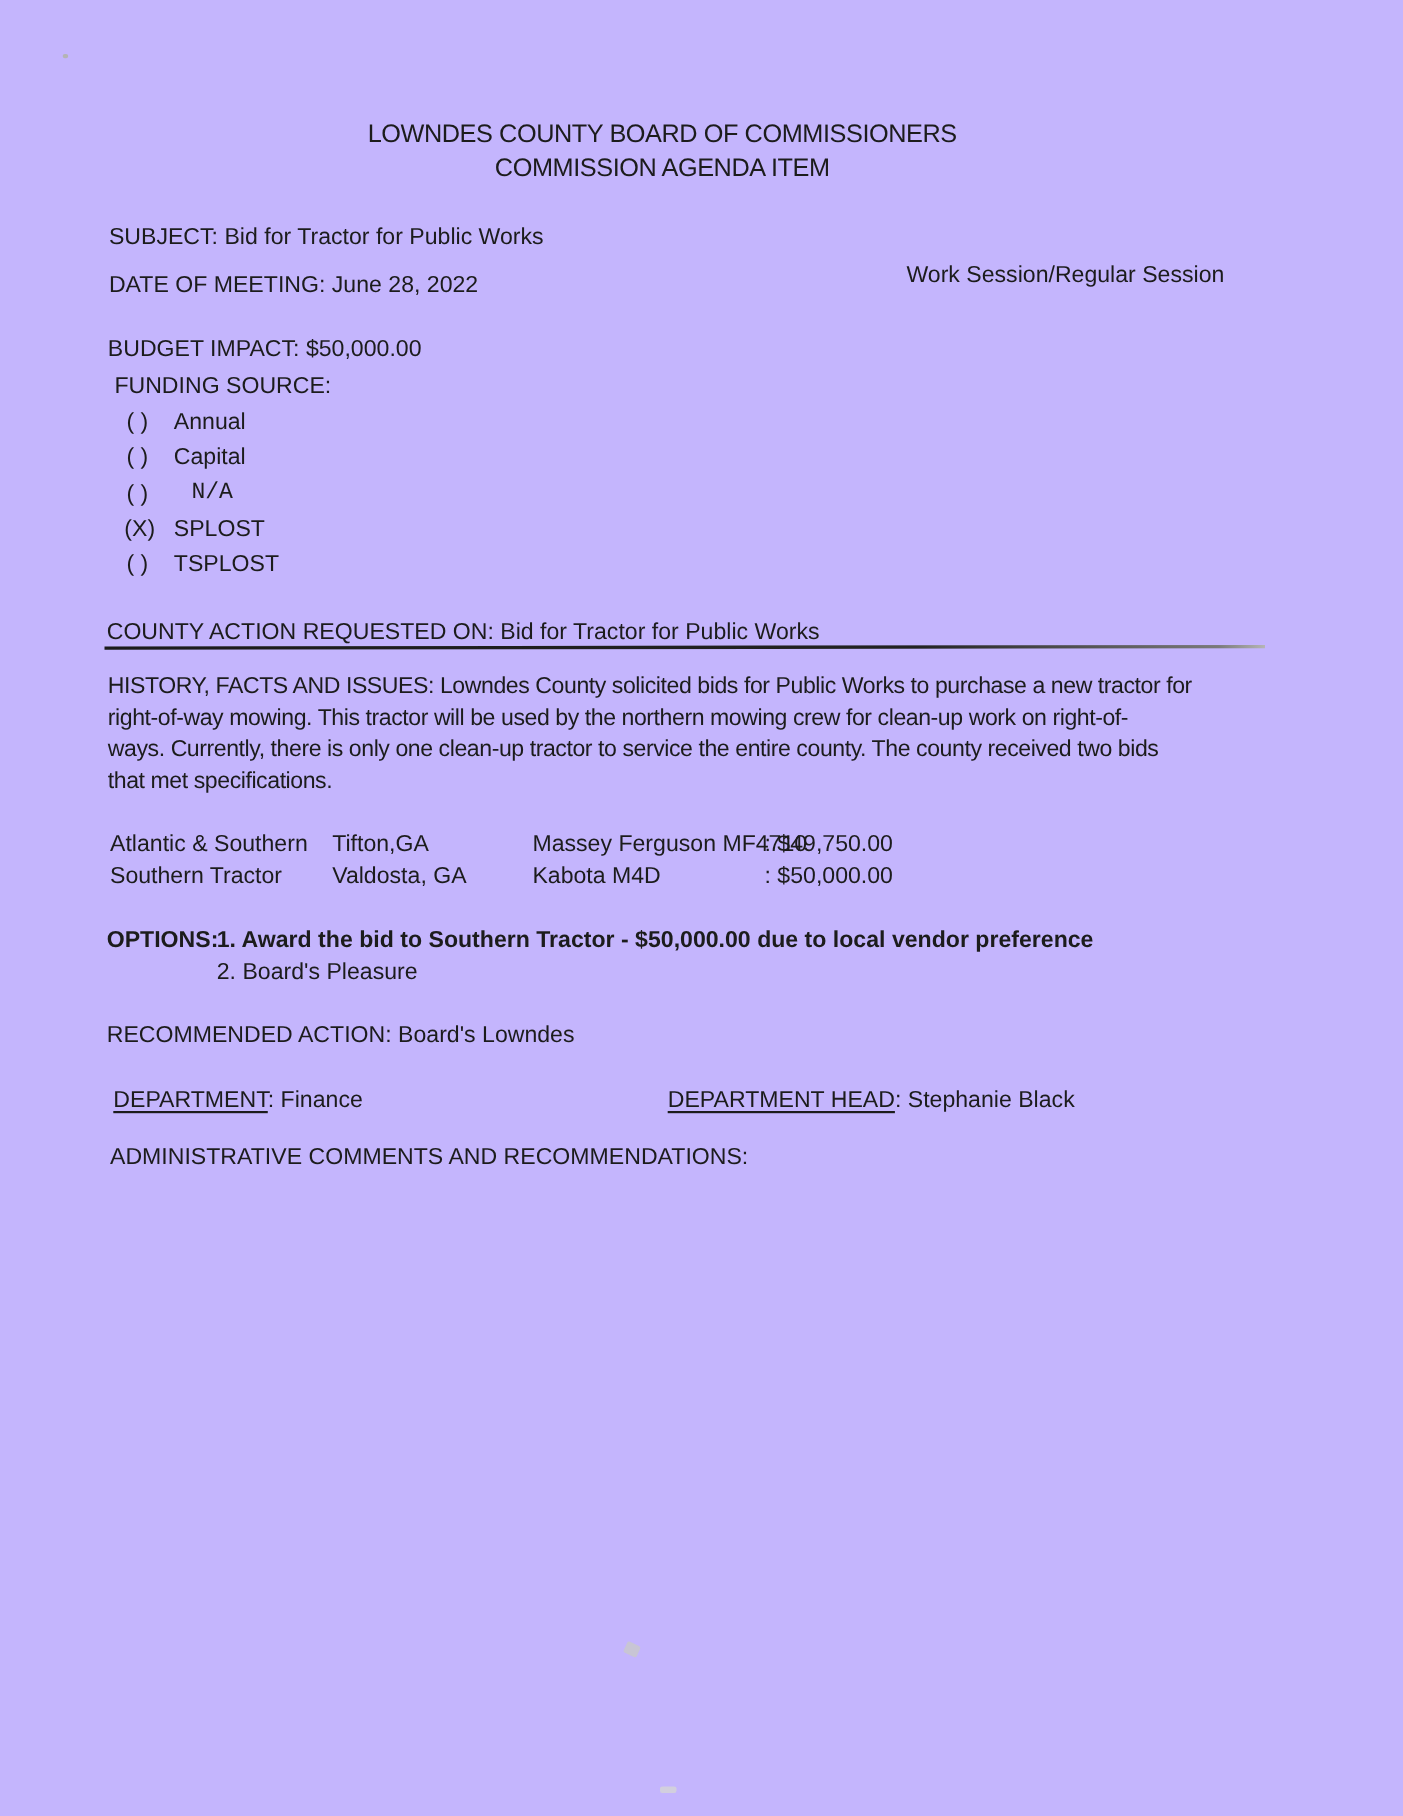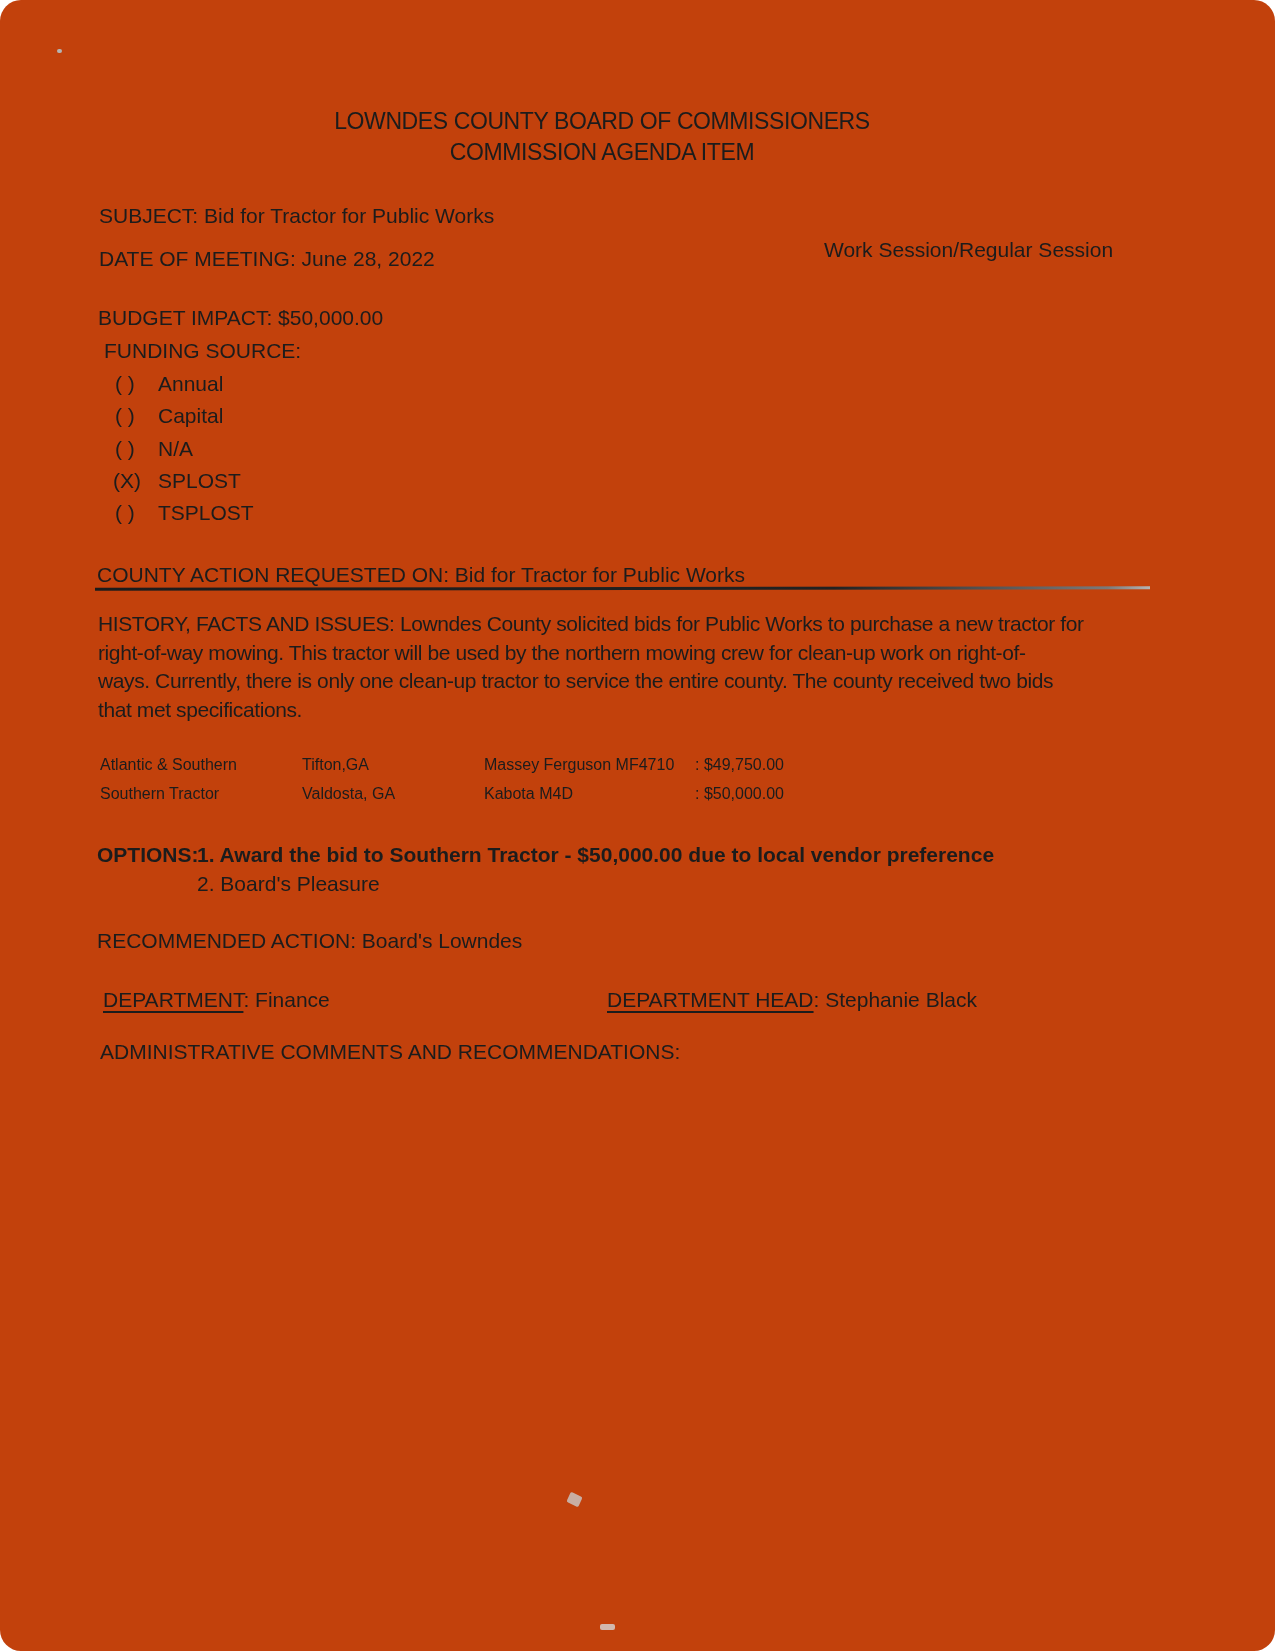--- a/index.html
+++ b/index.html
@@ -1,41 +1,40 @@
 <!DOCTYPE html>
 <html><head>
 <meta charset="utf-8">
 <style>
   html, body { margin: 0; padding: 0; background: #ffffff; }
   .page {
     position: relative;
     width: 1275px;
     height: 1651px;
-    background: #c2410c;
+    background: #c4b5fd;
     font-family: "Liberation Sans", sans-serif;
     color: #1c1c1c;
     overflow: hidden;
-    border-radius: 21px;
   }
   .abs { position: absolute; white-space: nowrap; }
   .t { font-size: 21px; line-height: 26px; text-align: center; }
   .title { font-size: 23px; letter-spacing: -0.4px; text-align: center; }
   .para { font-size: 21px; letter-spacing: -0.4px; line-height: 28px; }
   .ul {
     text-decoration: underline;
     text-decoration-thickness: 2px;
     text-underline-offset: 4px;
   }
   .rule {
     position: absolute;
     height: 3px;
     background: linear-gradient(to right, #1b1b1b 0%, #222 70%, #7a7a7a 96%, #b5b5b5 100%);
     transform: rotate(-0.08deg);
   }
-  .bid-row { position: absolute; white-space: nowrap; font-size: 16px; }
+  .bid-row { position: absolute; white-space: nowrap; font-size: 21px; }
   .bid-row span { position: absolute; top: 0; white-space: nowrap; }
   .bid-vendor { left: 0; }
   .bid-city   { left: 202px; }
   .bid-item   { left: 340px; margin-left: 44px; }
   .bid-price  { left: 595px; }
   .speck { position: absolute; border-radius: 2px; }
 </style>
 </head>
 <body>
 
@@ -56,21 +55,21 @@
   <div class="abs t" style="left:115px; top:371px;">
     <span class="abs" style="left:0;">( )</span>
     <span class="abs" style="left:43px;">Annual</span>
   </div>
   <div class="abs t" style="left:115px; top:403px;">
     <span class="abs" style="left:0;">( )</span>
     <span class="abs" style="left:43px;text-align:center;">Capital</span>
   </div>
   <div class="abs t" style="left:115px; top:436px;">
     <span class="abs" style="left:0;">( )</span>
-    <span class="abs" style="left:43px;">N/A</span>
+    <span class="abs" style="left:59px;font-family:Liberation Mono, monospace;">N/A</span>
   </div>
   <div class="abs t" style="left:113px; top:468px;">
     <span class="abs" style="left:0;">(X)</span>
     <span class="abs" style="left:45px;">SPLOST</span>
   </div>
   <div class="abs t" style="left:115px; top:500px;">
     <span class="abs" style="left:0;">( )</span>
     <span class="abs" style="left:43px;">TSPLOST</span>
   </div>
 

